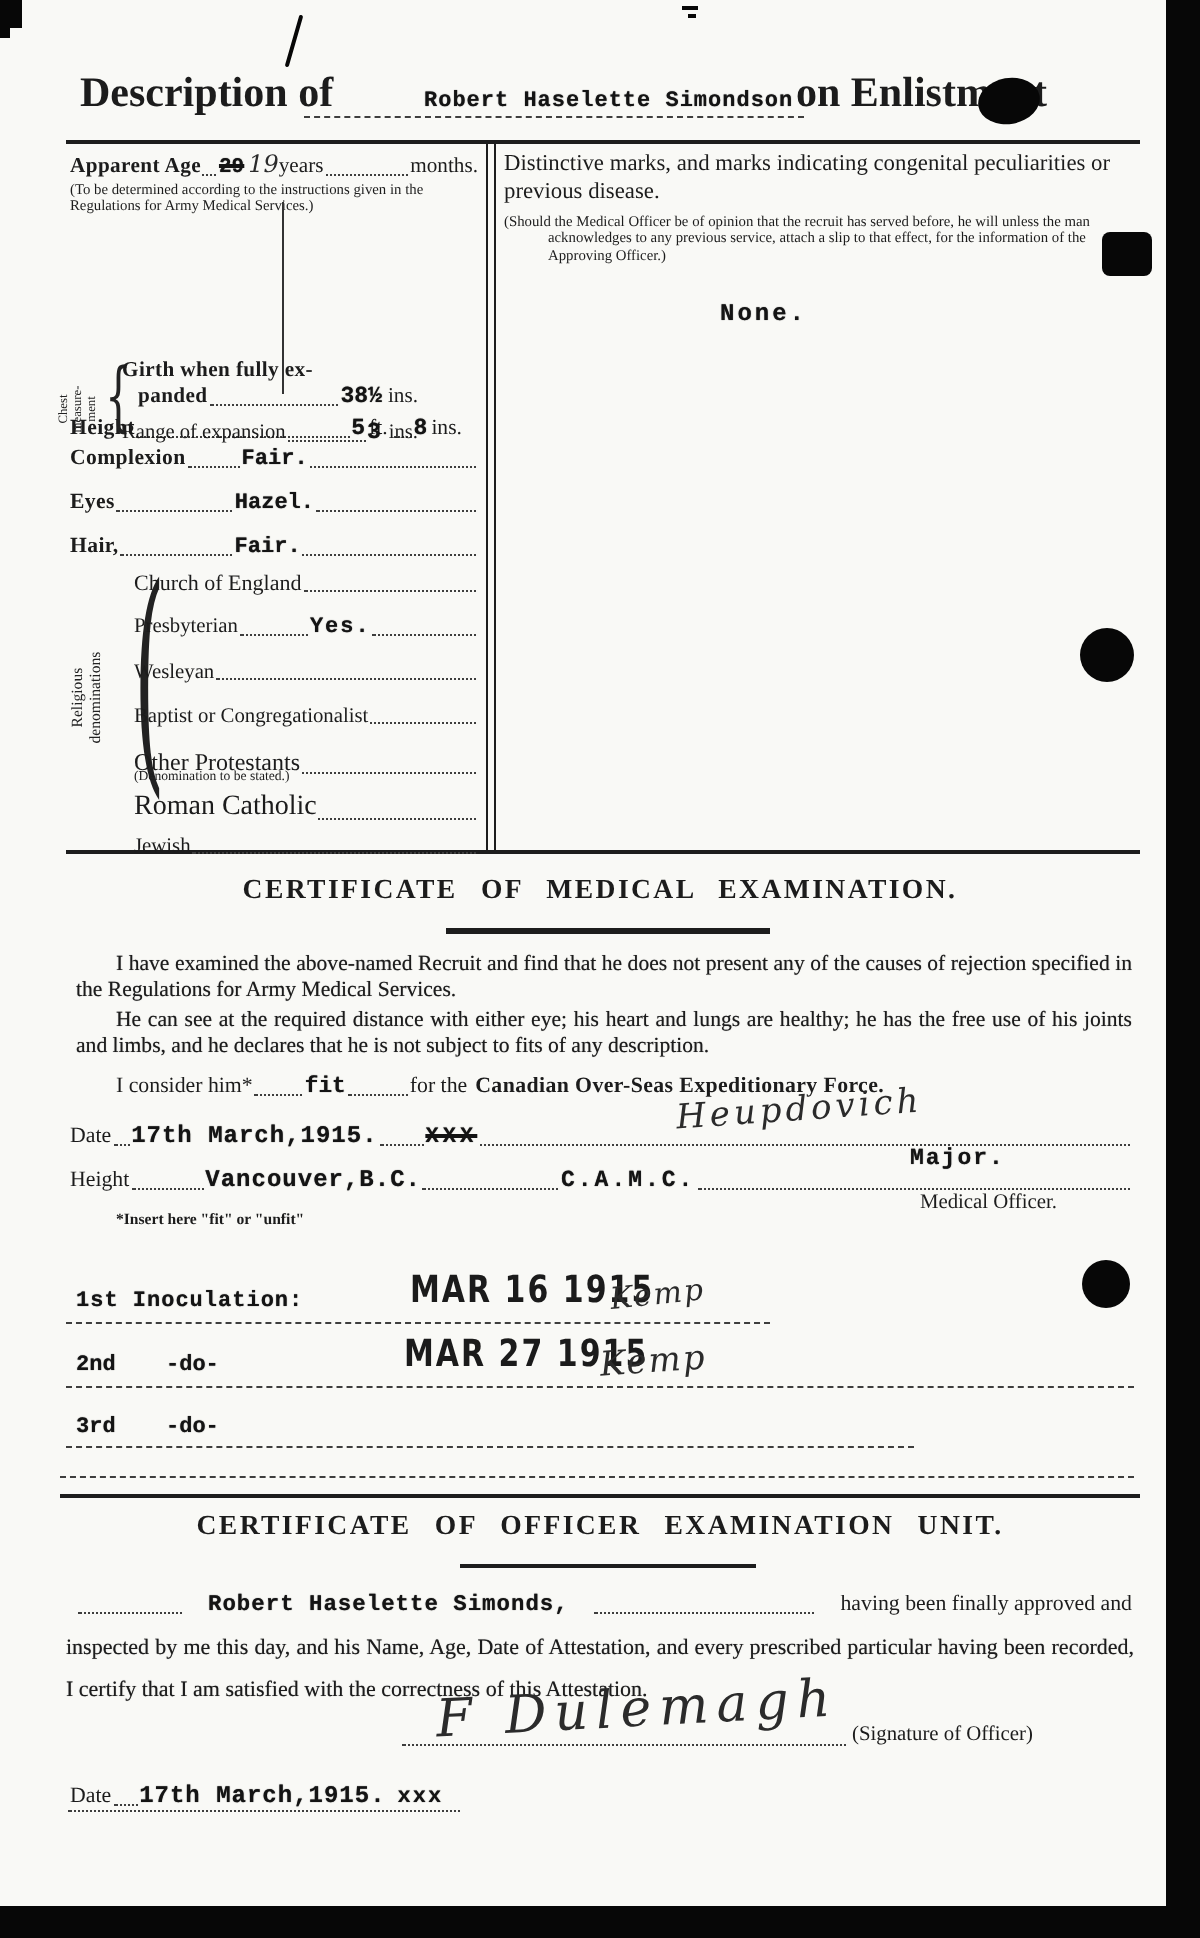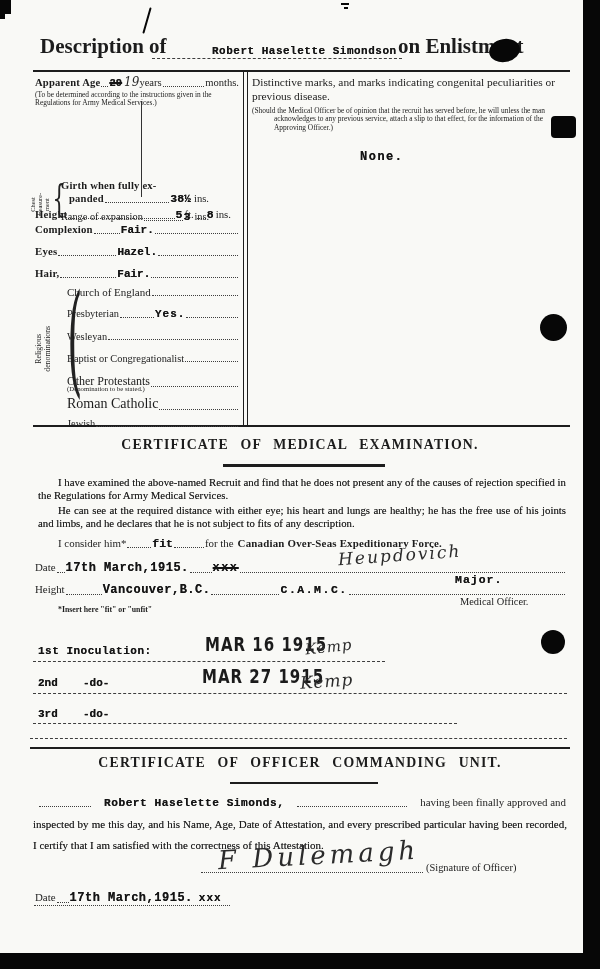--- a/index.html
+++ b/index.html
@@ -217,21 +217,21 @@
     <div class="abs dash" style="left:33px;top:692px;width:534px;height:1px;"></div>
 
     <div class="abs typed" style="left:38px;top:708px;font-size:11px;">3rd</div>
     <div class="abs typed" style="left:83px;top:708px;font-size:11px;">-do-</div>
     <div class="abs dash" style="left:33px;top:722px;width:424px;height:1px;"></div>
 
     <div class="abs dash" style="left:30px;top:737px;width:537px;height:1px;"></div>
   </div>
 
   <div class="rule" style="left:30px;top:747px;width:540px;height:1.5px;"></div>
-  <div class="heading" style="top:755px;">CERTIFICATE OF OFFICER COMMANDING UNIT.</div>
+  <div class="heading" style="top:755px;">CERTIFICATE OF OFFICER EXAMINATION UNIT.</div>
   <div class="rule" style="left:230px;top:782px;width:148px;height:2px;"></div>
 
   <div class="row" style="left:38px;top:796px;width:528px;font-size:10.9px;gap:12px;">
     <span class="dots" style="width:52px;"></span>
     <span class="typed" style="font-size:11.2px;letter-spacing:.5px;">Robert Haselette Simonds,</span>
     <span class="dots grow"></span>
     <span>having been finally approved and</span>
   </div>
   <div class="para" style="left:33px;top:814px;width:534px;line-height:21px;font-size:11px;">inspected by me this day, and his Name, Age, Date of Attestation, and every prescribed particular having been recorded, I certify that I am satisfied with the correctness of this Attestation.</div>
 

